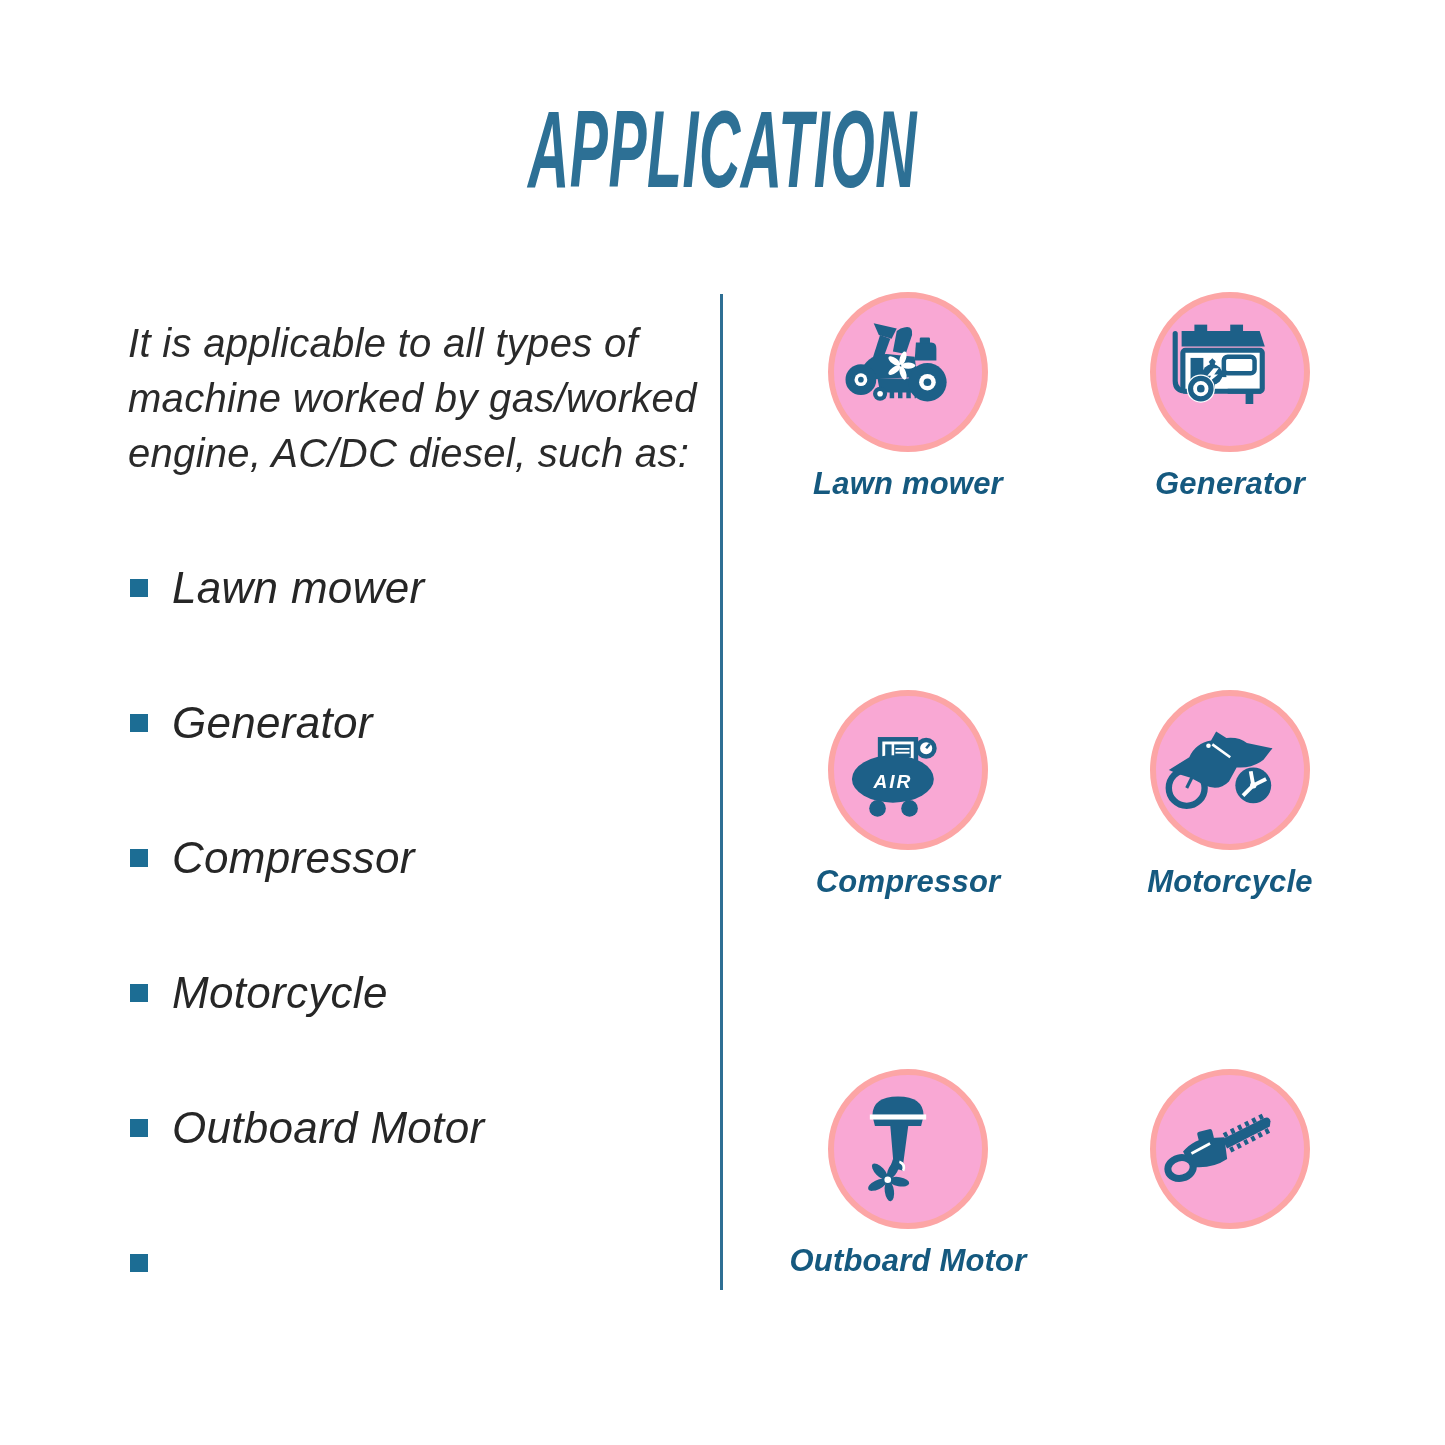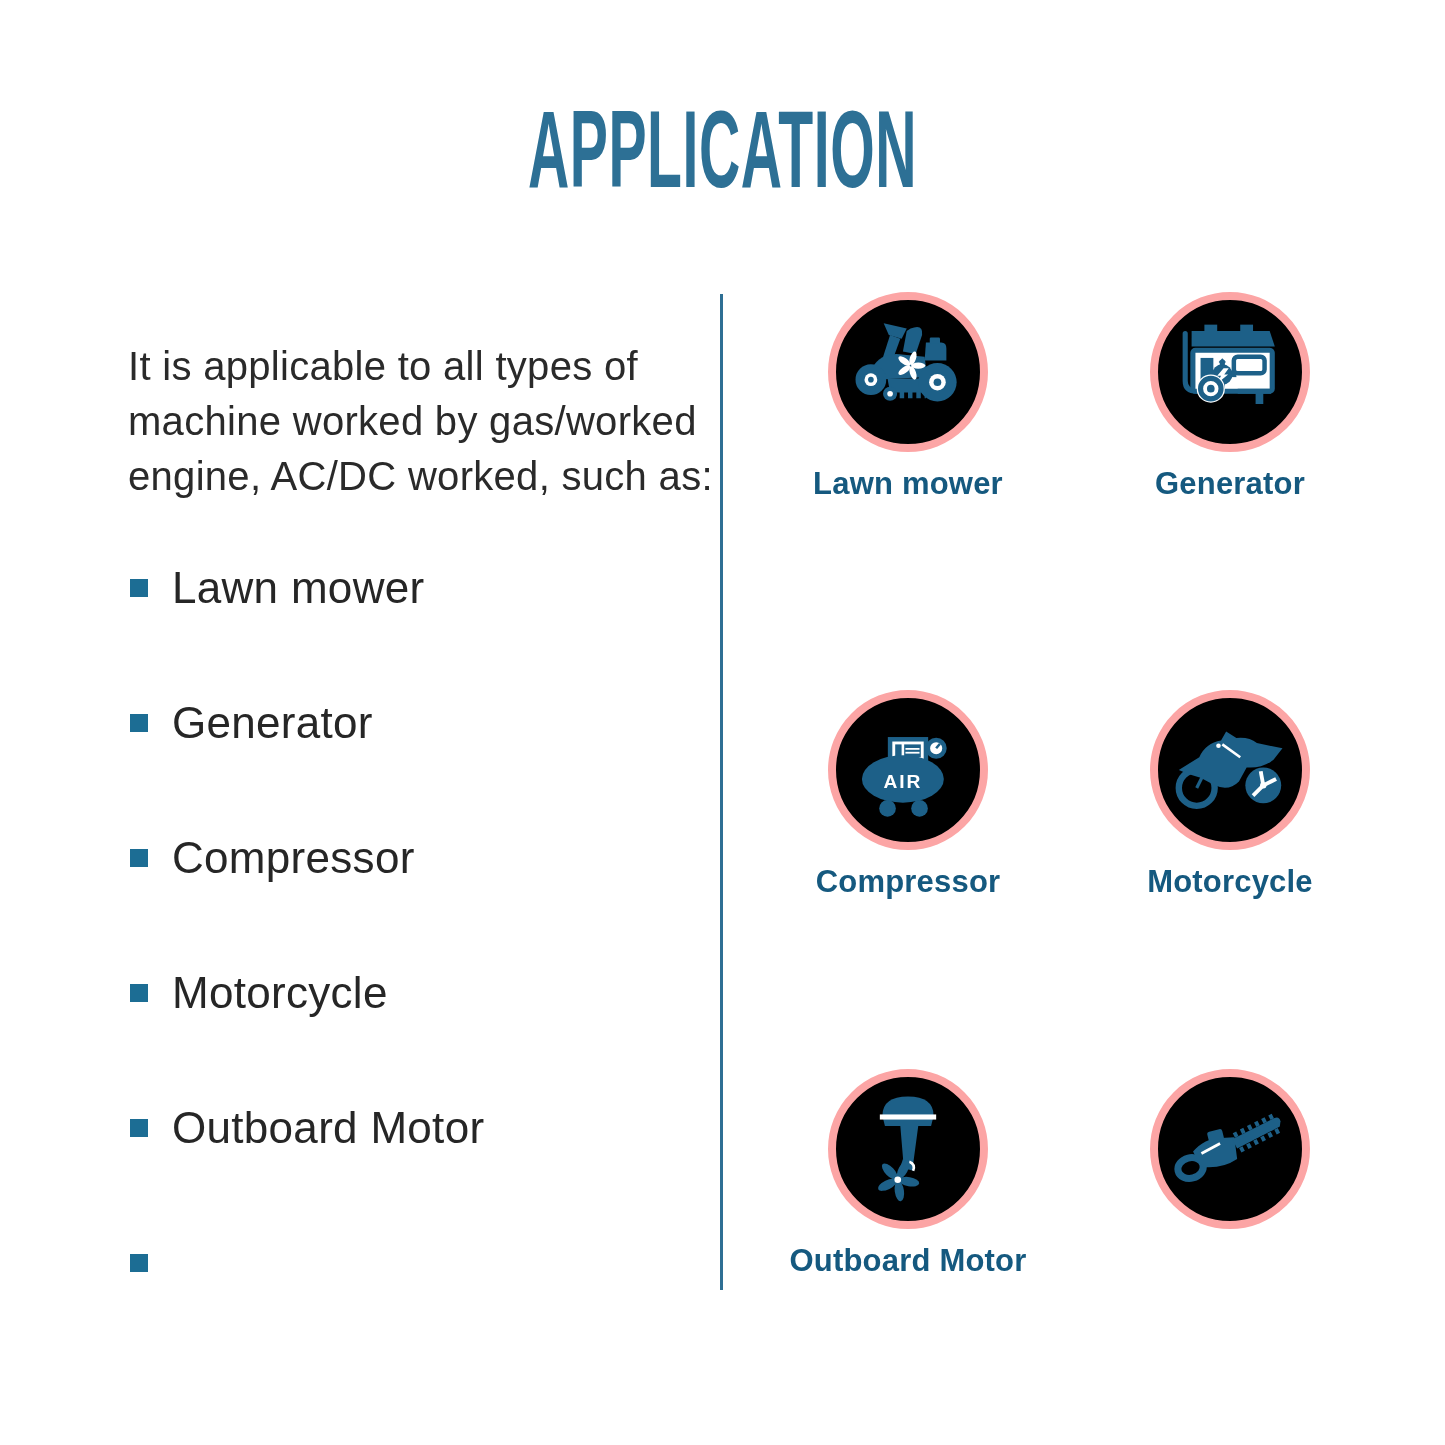--- a/index.html
+++ b/index.html
@@ -3,41 +3,41 @@
 <meta charset="utf-8">
 <style>
   * { margin:0; padding:0; box-sizing:border-box; }
   html,body { background:#ffffff; }
   .page {
     position:relative;
     width:1445px; height:1445px;
     background:#ffffff;
     overflow:hidden;
     font-family:"Liberation Sans","DejaVu Sans",sans-serif;
+    font-style:italic;
   }
 
   
   .title {
     position:absolute; top:94px; left:0; width:100%;
     text-align:center;
     font-size:110px; line-height:1; font-weight:900;
     letter-spacing:1px;
     color:#2d7095;
     transform:scaleX(0.52);
     transform-origin:center;
     white-space:nowrap;
   }
 
   
   .intro {
     position:absolute; left:128px; top:316px;
     font-size:40px; line-height:55px;
     color:#2a2a2a;
     letter-spacing:0.3px;
-    margin-top:23px;
   }
   .blist {
     position:absolute; left:130px; top:566px;
     list-style:none;
   }
   .blist li {
     display:flex; align-items:center;
     height:44px; margin-bottom:91px;
     font-size:44px; color:#262626;
     letter-spacing:0.3px;
@@ -61,45 +61,45 @@
   .cell { position:absolute; width:260px; text-align:center; }
   .c0 { left:778px;  top:292px;  }
   .c1 { left:1100px; top:292px;  }
   .c2 { left:778px;  top:690px;  }
   .c3 { left:1100px; top:690px;  }
   .c4 { left:778px;  top:1069px; }
   .c5 { left:1100px; top:1069px; }
   .badge {
     width:160px; height:160px;
     margin:0 auto;
-    border:8px solid #fca5a5;
+    border:6px solid #fca5a5;
     border-radius:50%;
-    display:flex; align-items:center; justify-content:center;
-    background:#000000;
+    display:flex; align-items:center; 
+    background:#f9a8d4;
   }
   .badge svg { width:128px; height:128px; color:#1d6088; }
   .glabel {
     margin-top:14px;
     font-size:31px; font-weight:700;
     color:#15597f;
     letter-spacing:0.2px;
     white-space:nowrap;
   }
 </style>
 </head>
 <body>
 
 <div class="page">
 
   <h1 class="title">APPLICATION</h1>
 
   <div class="intro">
     <div>It is applicable to all types of</div>
     <div>machine worked by gas/worked</div>
-    <div>engine, AC/DC worked, such as:</div>
+    <div>engine, AC/DC diesel, such as:</div>
   </div>
 
   <ul class="blist">
     <li>
       <span class="sq"></span>
       <span>Lawn mower</span>
     </li>
     <li>
       <span class="sq"></span>
       <span>Generator</span>

